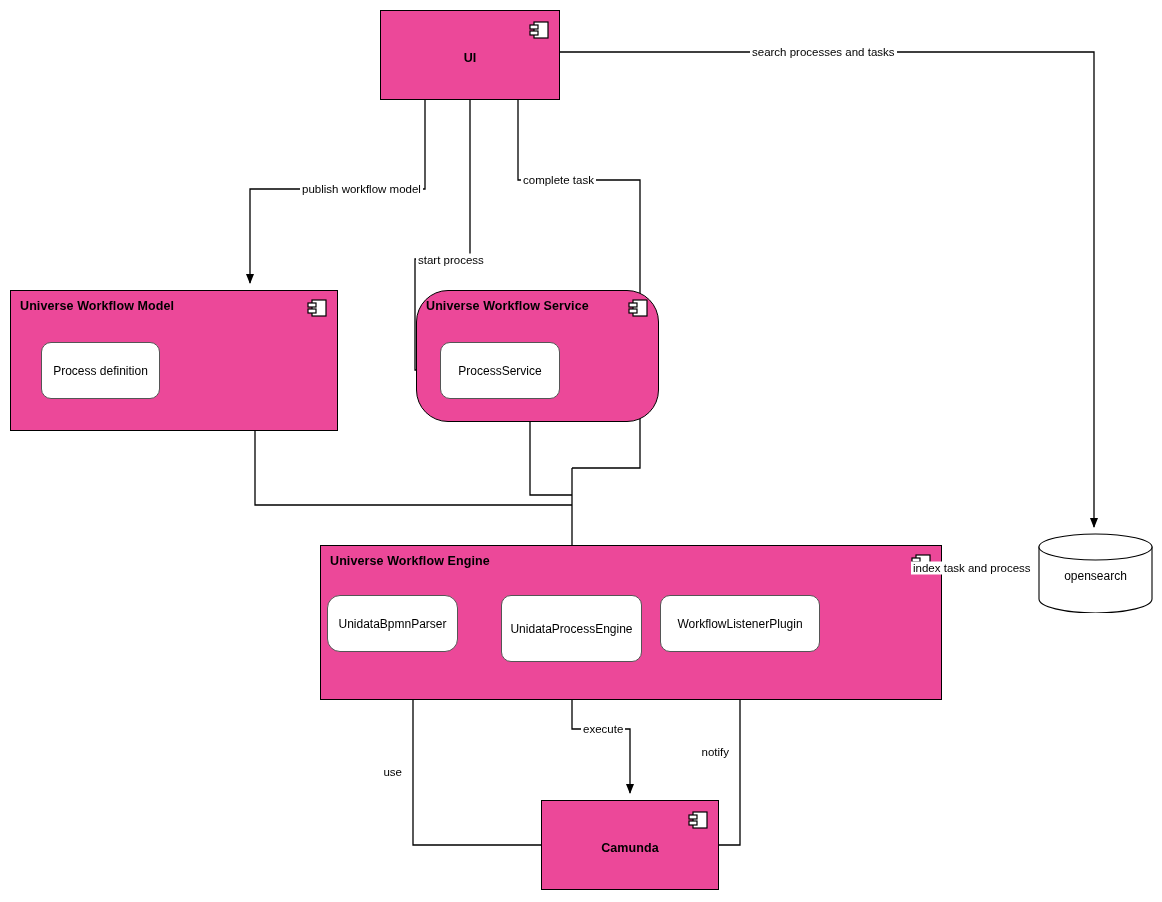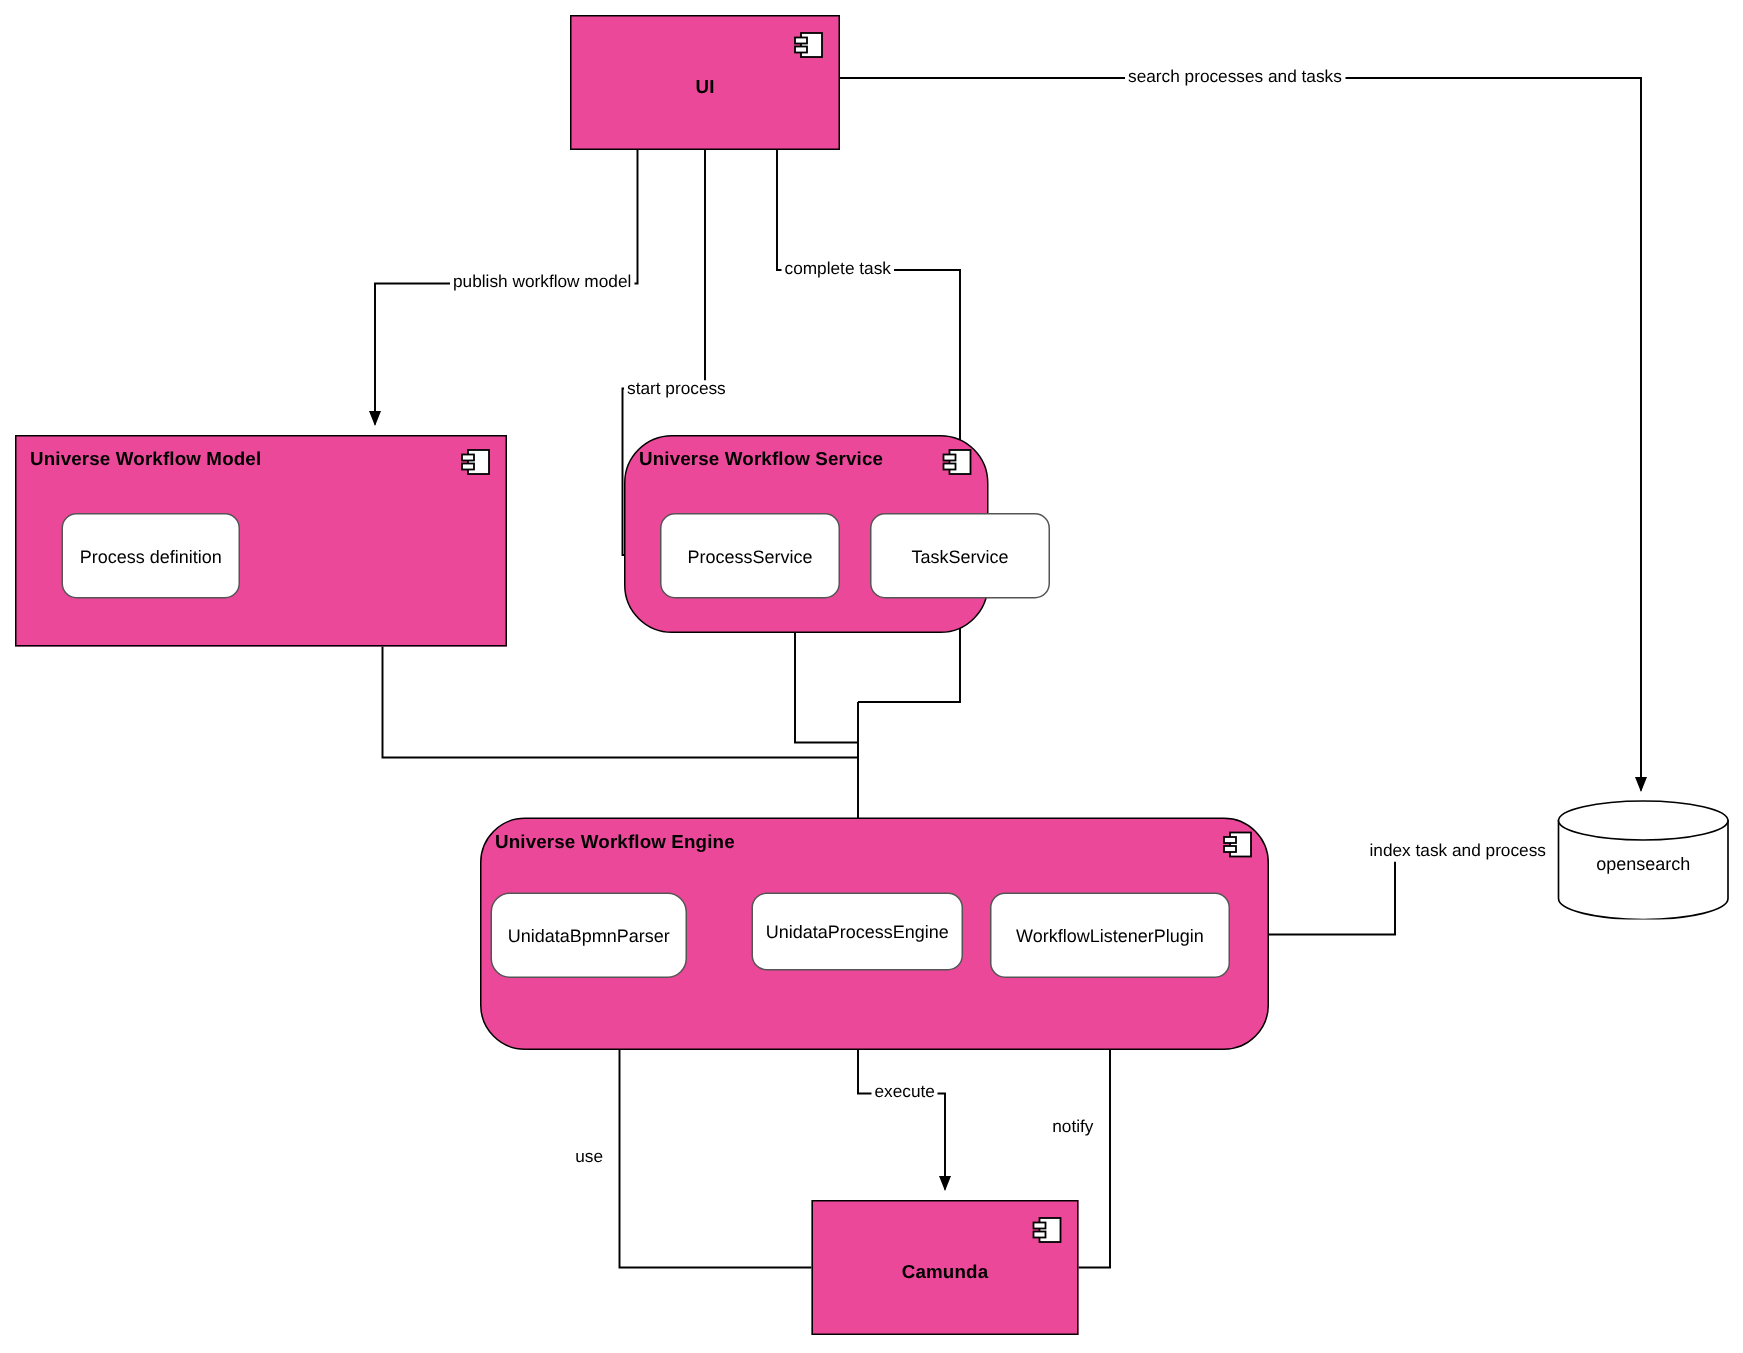--- a/index.html
+++ b/index.html
@@ -155,36 +155,33 @@
     <svg class="comp-icon" style="right:10px; top:8px;" viewBox="0 0 20 18" xmlns="http://www.w3.org/2000/svg">
       <rect x="5" y="1" width="14" height="16" fill="#ffffff" stroke="#000000" stroke-width="1.2"></rect>
       <rect x="1" y="4" width="8" height="4" fill="#ffffff" stroke="#000000" stroke-width="1.2"></rect>
       <rect x="1" y="10" width="8" height="4" fill="#ffffff" stroke="#000000" stroke-width="1.2"></rect>
     </svg>
     <div class="component-title title-tl">Universe Workflow Service</div>
   </div>
   <div class="inner-box" style="left:440px; top:342px; width:120px; height:57px;">
     <span>ProcessService</span>
   </div>
-  <div class="inner-box" style="left:580px; top:342px; width:120px; height:57px;">
-    <span>TaskService</span>
-  </div>
-
-  <div class="node component-box" style="left:320px; top:545px; width:526px; height:155px;border-radius:30px;">
+
+  <div class="node component-box" style="left:320px; top:545px; width:622px; height:155px;">
     <svg class="comp-icon" style="right:10px; top:8px;" viewBox="0 0 20 18" xmlns="http://www.w3.org/2000/svg">
       <rect x="5" y="1" width="14" height="16" fill="#ffffff" stroke="#000000" stroke-width="1.2"></rect>
       <rect x="1" y="4" width="8" height="4" fill="#ffffff" stroke="#000000" stroke-width="1.2"></rect>
       <rect x="1" y="10" width="8" height="4" fill="#ffffff" stroke="#000000" stroke-width="1.2"></rect>
     </svg>
     <div class="component-title title-tl">Universe Workflow Engine</div>
   </div>
   <div class="inner-box" style="left:327px; top:595px; width:131px; height:57px;border-radius:13px;">
     <span>UnidataBpmnParser</span>
   </div>
-  <div class="inner-box" style="left:501px; top:595px; width:141px; height:52px;">
+  <div class="inner-box" style="left:501px; top:595px; width:141px; height:67px;">
     <span>UnidataProcessEngine</span>
   </div>
   <div class="inner-box" style="left:660px; top:595px; width:160px; height:57px;">
     <span>WorkflowListenerPlugin</span>
   </div>
 
   <div class="node component-box" style="left:541px; top:800px; width:178px; height:90px;">
     <svg class="comp-icon" style="right:10px; top:10px;" viewBox="0 0 20 18" xmlns="http://www.w3.org/2000/svg">
       <rect x="5" y="1" width="14" height="16" fill="#ffffff" stroke="#000000" stroke-width="1.2"></rect>
       <rect x="1" y="4" width="8" height="4" fill="#ffffff" stroke="#000000" stroke-width="1.2"></rect>

